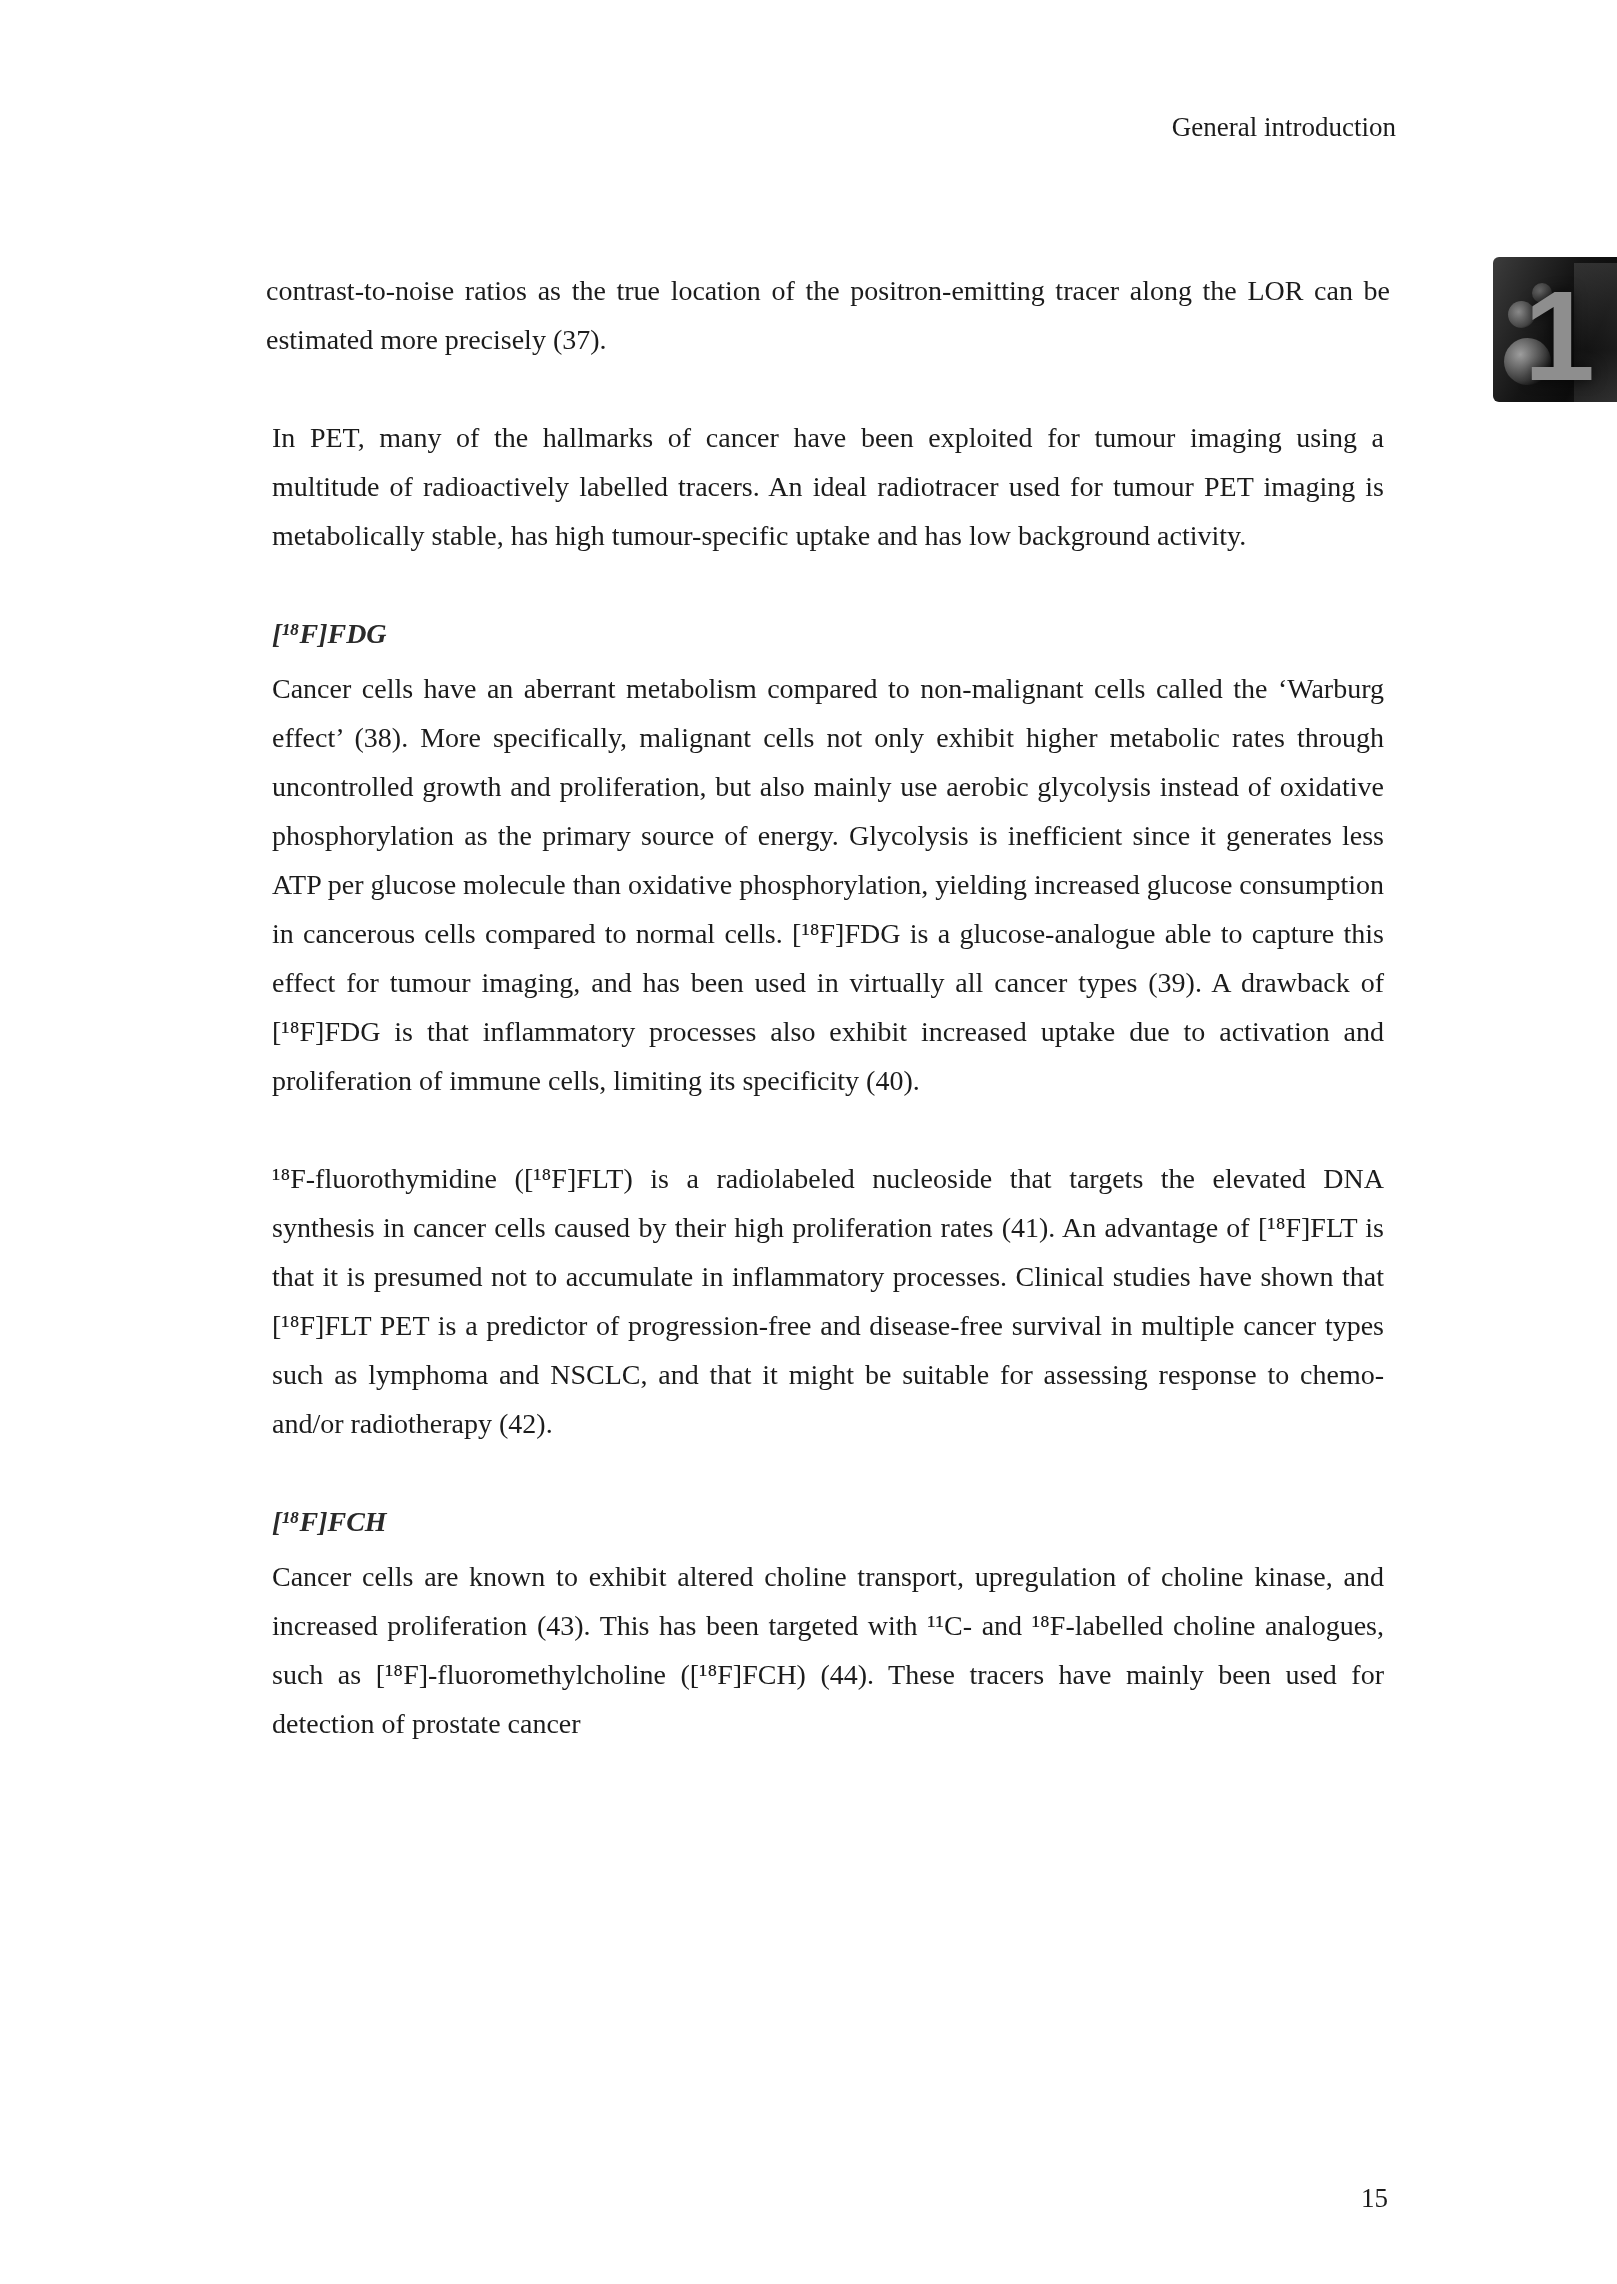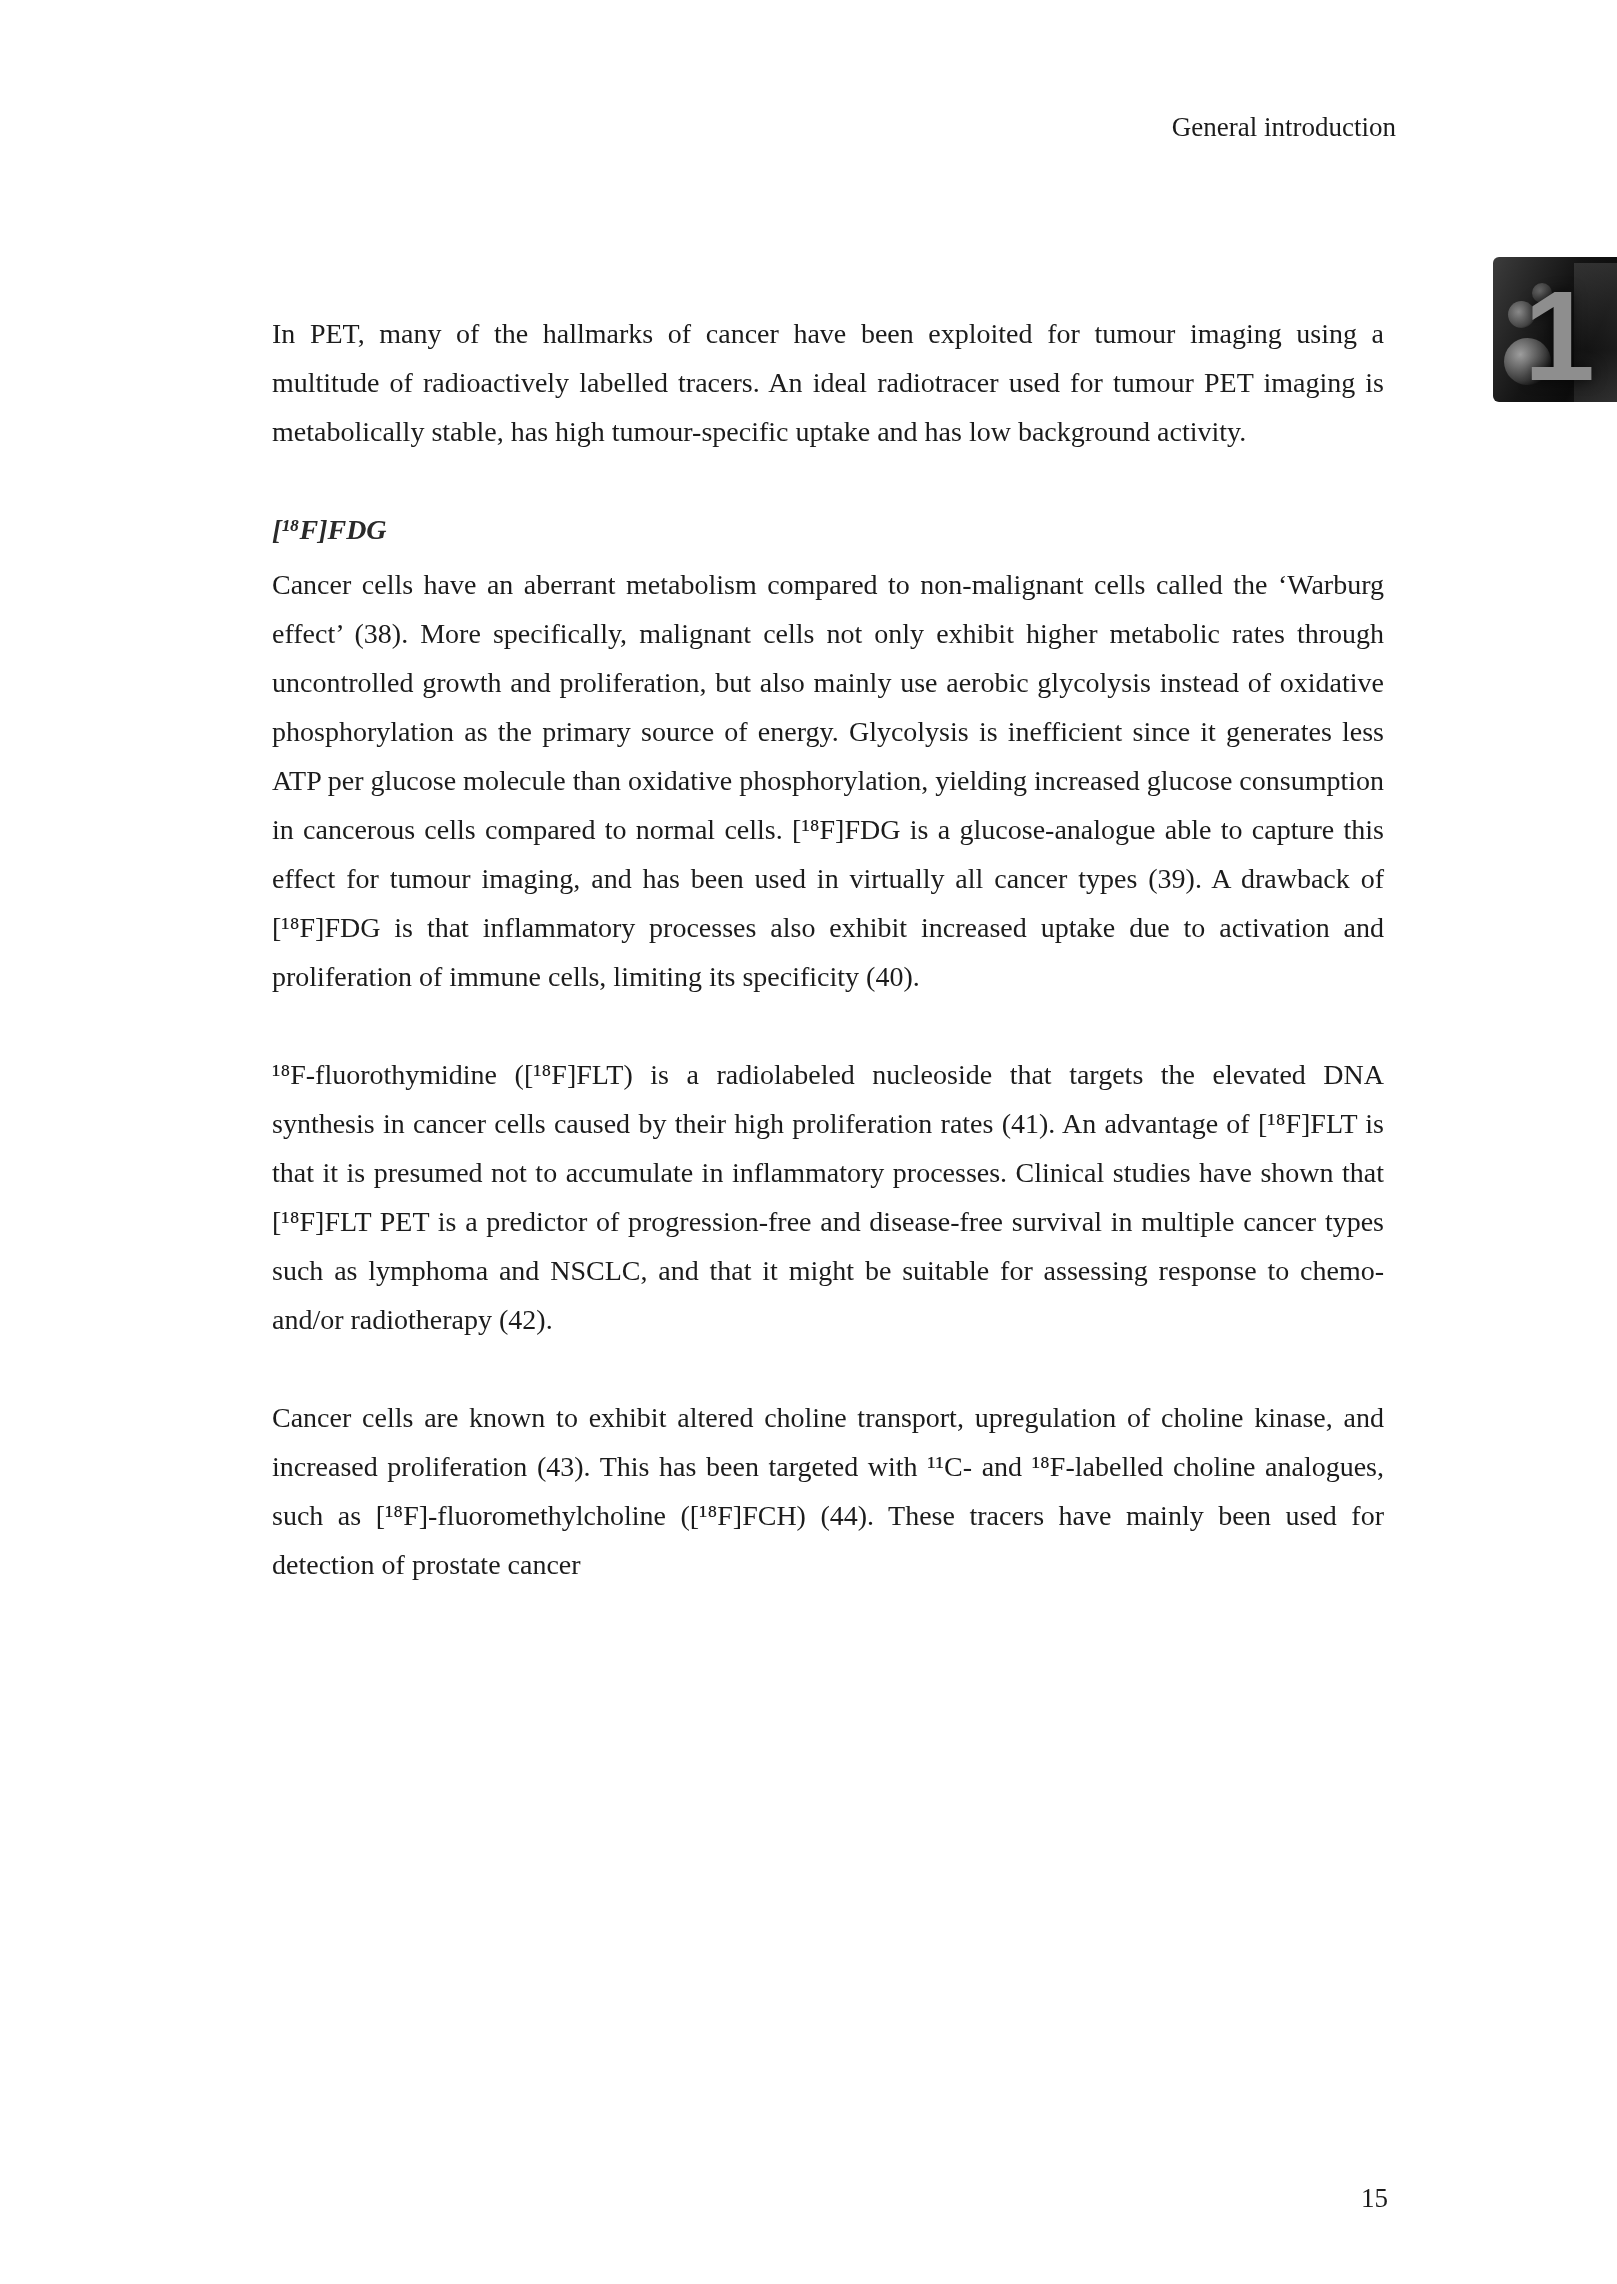--- a/index.html
+++ b/index.html
@@ -108,35 +108,37 @@
   <div class="chapter-tab">
     <div class="tab-art art-strip"></div>
     <div class="tab-art art-orb-1"></div>
     <div class="tab-art art-orb-2"></div>
     <div class="tab-art art-orb-3"></div>
     <div class="chapter-number">1</div>
   </div>
 
   <main class="content">
 
+    <p class="body-text lead">contrast-to-noise ratios as the true location of the positron-emitting tracer along the LOR can be estimated more precisely (37).</p>
 
     <section class="section">
       <p class="body-text">In PET, many of the hallmarks of cancer have been exploited for tumour imaging using a multitude of radioactively labelled tracers. An ideal radiotracer used for tumour PET imaging is metabolically stable, has high tumour-specific uptake and has low background activity.</p>
     </section>
 
     <section class="section">
       <h2 class="section-heading italic">[¹⁸F]FDG</h2>
       <p class="body-text">Cancer cells have an aberrant metabolism compared to non-malignant cells called the ‘Warburg effect’ (38). More specifically, malignant cells not only exhibit higher metabolic rates through uncontrolled growth and proliferation, but also mainly use aerobic glycolysis instead of oxidative phosphorylation as the primary source of energy. Glycolysis is inefficient since it generates less ATP per glucose molecule than oxidative phosphorylation, yielding increased glucose consumption in cancerous cells compared to normal cells. [¹⁸F]FDG is a glucose-analogue able to capture this effect for tumour imaging, and has been used in virtually all cancer types (39). A drawback of [¹⁸F]FDG is that inflammatory processes also exhibit increased uptake due to activation and proliferation of immune cells, limiting its specificity (40).</p>
     </section>
 
     <section class="section">
       <p class="body-text">¹⁸F-fluorothymidine ([¹⁸F]FLT) is a radiolabeled nucleoside that targets the elevated DNA synthesis in cancer cells caused by their high proliferation rates (41). An advantage of [¹⁸F]FLT is that it is presumed not to accumulate in inflammatory processes. Clinical studies have shown that [¹⁸F]FLT PET is a predictor of progression-free and disease-free survival in multiple cancer types such as lymphoma and NSCLC, and that it might be suitable for assessing response to chemo- and/or radiotherapy (42).</p>
     </section>
 
     <section class="section">
+      <h2 class="section-heading italic">[¹⁸F]FCH</h2>
       <p class="body-text">Cancer cells are known to exhibit altered choline transport, upregulation of choline kinase, and increased proliferation (43). This has been targeted with ¹¹C- and ¹⁸F-labelled choline analogues, such as [¹⁸F]-fluoromethylcholine ([¹⁸F]FCH) (44). These tracers have mainly been used for detection of prostate cancer</p>
     </section>
 
   </main>
 
   <div class="page-number">15</div>
 
 </div>
 
 

